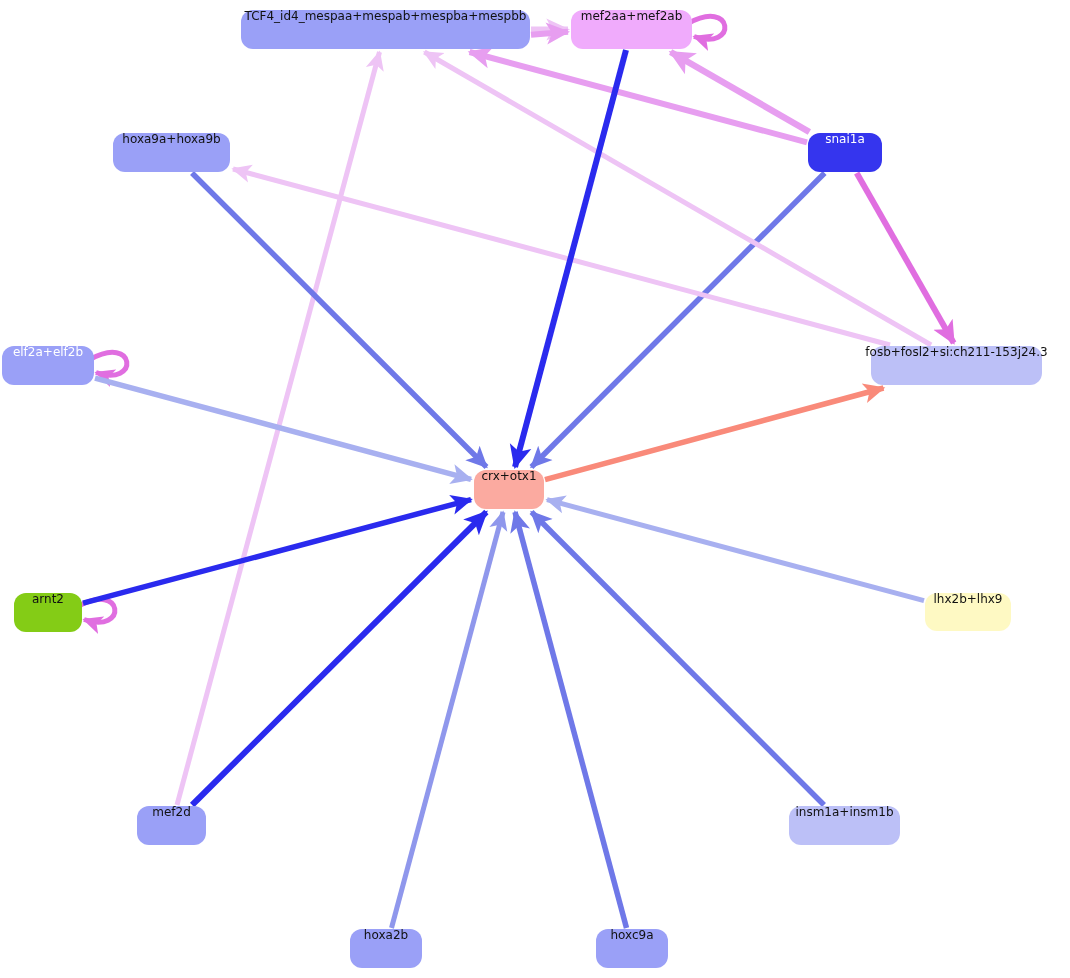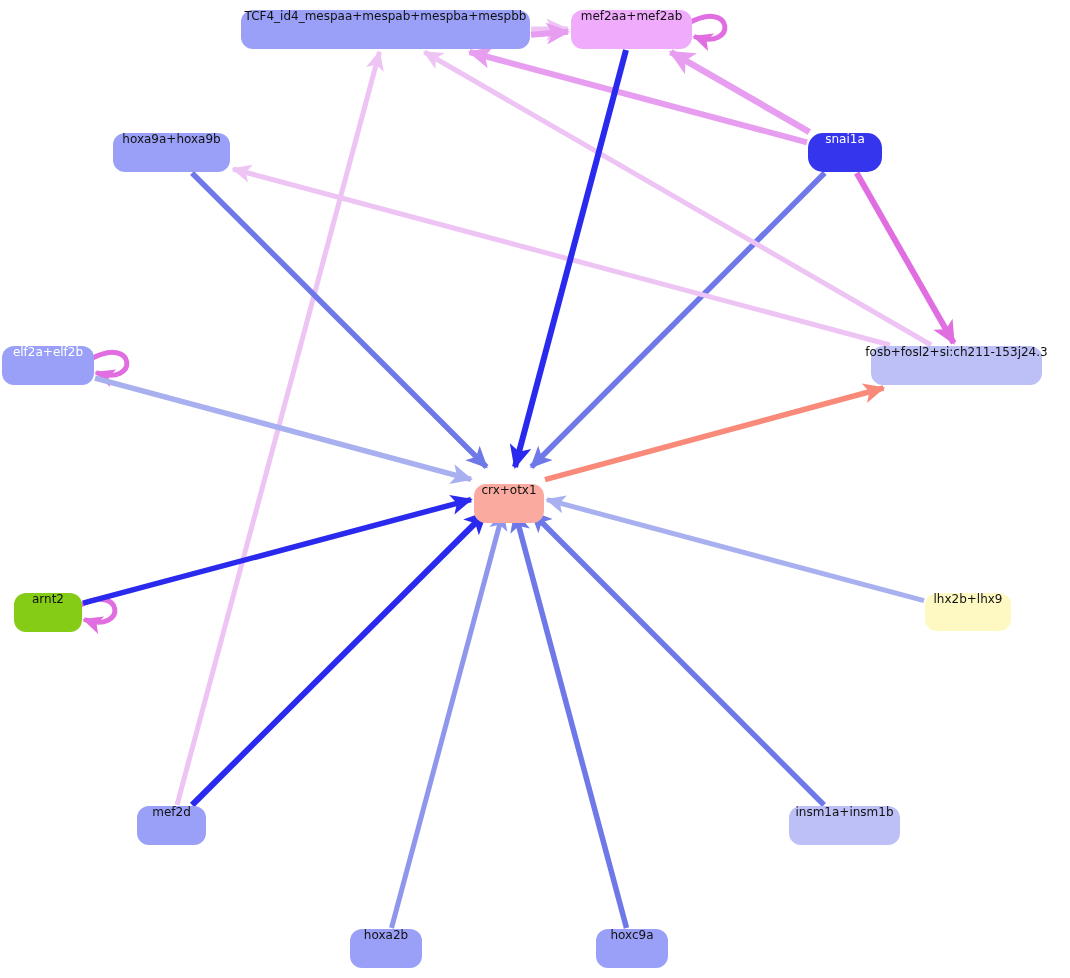--- a/index.html
+++ b/index.html
@@ -96,30 +96,30 @@
   <div id="node-layer">
       <div class="gnode" style="left: 241px; top: 10px; width: 289px; height: 39px; background: rgb(154, 160, 247);">
         <span>TCF4_id4_mespaa+mespab+mespba+mespbb</span>
       </div>
       <div class="gnode" style="left: 571px; top: 10px; width: 121px; height: 39px; background: #f0abfc;">
         <span>mef2aa+mef2ab</span>
       </div>
       <div class="gnode" style="left: 113px; top: 133px; width: 117px; height: 39px; background: rgb(154, 160, 247);">
         <span>hoxa9a+hoxa9b</span>
       </div>
-      <div class="gnode dark" style="left: 808px; top: 133px; width: 74px; height: 39px; background: rgb(53, 53, 238); border-radius: 15px;">
+      <div class="gnode dark" style="left: 808px; top: 133px; width: 74px; height: 39px; background: rgb(53, 53, 238);">
         <span>snai1a</span>
       </div>
       <div class="gnode dark" style="left: 2px; top: 346px; width: 92px; height: 39px; background: rgb(154, 160, 247);">
         <span>elf2a+elf2b</span>
       </div>
       <div class="gnode" style="left: 871px; top: 346px; width: 171px; height: 39px; background: rgb(188, 192, 247);">
         <span>fosb+fosl2+si:ch211-153j24.3</span>
       </div>
-      <div class="gnode" style="left: 474px; top: 484px; width: 70px; height: 39px; background: rgb(251, 170, 160);">
+      <div class="gnode" style="left: 474px; top: 470px; width: 70px; height: 39px; background: rgb(251, 170, 160);">
         <span>crx+otx1</span>
       </div>
       <div class="gnode" style="left: 14px; top: 593px; width: 68px; height: 39px; background: #84cc16;">
         <span>arnt2</span>
       </div>
       <div class="gnode" style="left: 925px; top: 593px; width: 86px; height: 38px; background: #fef9c3;">
         <span>lhx2b+lhx9</span>
       </div>
       <div class="gnode" style="left: 137px; top: 806px; width: 69px; height: 39px; background: rgb(154, 160, 247);">
         <span>mef2d</span>

